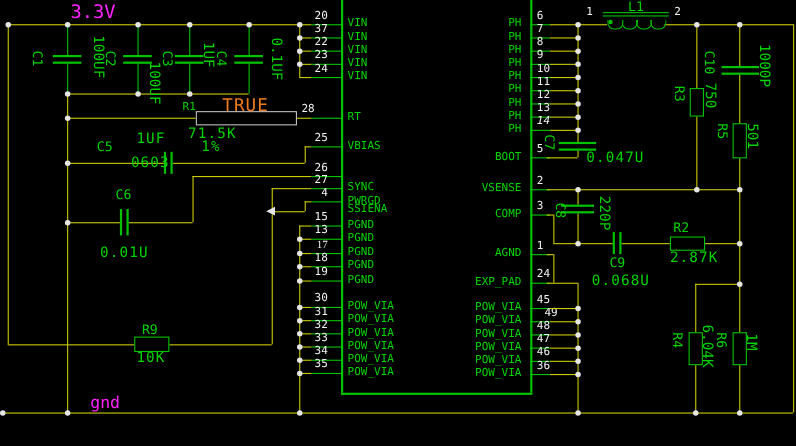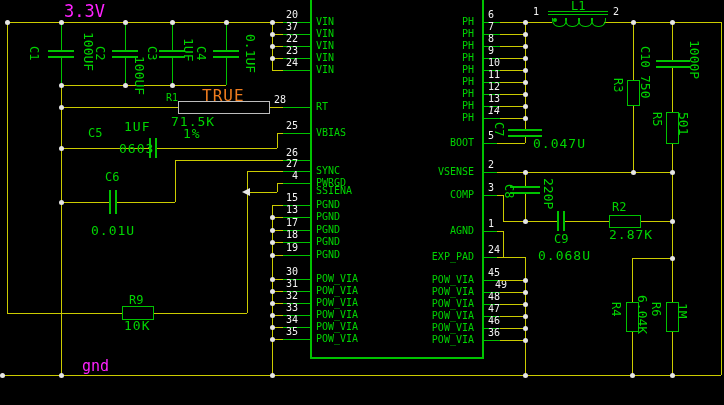--- a/index.html
+++ b/index.html
@@ -52,21 +52,21 @@
     <div class="wire" style="left: 283px; top: 183px; width: 27px; height: 1px; background: rgb(0, 195, 0);"></div>
     <div class="lbl" style="left: 274px; top: 171px; font-size: 10px; color: rgb(242, 242, 242); letter-spacing: 0px; width: 24px; text-align: right;">4</div>
     <div class="lbl" style="left: 316px; top: 178px; font-size: 10px; color: rgb(0, 212, 0); letter-spacing: 0px;">PWRGD</div>
     <div class="wire" style="left: 283px; top: 205px; width: 27px; height: 1px; background: rgb(0, 195, 0);"></div>
     <div class="lbl" style="left: 274px; top: 193px; font-size: 10px; color: rgb(242, 242, 242); letter-spacing: 0px; width: 24px; text-align: right;">15</div>
     <div class="lbl" style="left: 316px; top: 200px; font-size: 10px; color: rgb(0, 212, 0); letter-spacing: 0px;">PGND</div>
     <div class="wire" style="left: 283px; top: 217px; width: 27px; height: 1px; background: rgb(0, 195, 0);"></div>
     <div class="lbl" style="left: 274px; top: 205px; font-size: 10px; color: rgb(242, 242, 242); letter-spacing: 0px; width: 24px; text-align: right;">13</div>
     <div class="lbl" style="left: 316px; top: 212px; font-size: 10px; color: rgb(0, 212, 0); letter-spacing: 0px;">PGND</div>
     <div class="wire" style="left: 283px; top: 230px; width: 27px; height: 1px; background: rgb(0, 195, 0);"></div>
-    <div class="lbl" style="left: 274px; top: 218px; font-size: 10px; color: rgb(242, 242, 242); letter-spacing: 0px; width: 24px; text-align: right;">17</div>
+    <div class="lbl" style="left: 274px; top: 218px; font-size: 10px; color: rgb(242, 242, 242); letter-spacing: 0px; width: 24px; text-align: right; font-family: Liberation Serif, serif;">17</div>
     <div class="lbl" style="left: 316px; top: 225px; font-size: 10px; color: rgb(0, 212, 0); letter-spacing: 0px;">PGND</div>
     <div class="wire" style="left: 283px; top: 242px; width: 27px; height: 1px; background: rgb(0, 195, 0);"></div>
     <div class="lbl" style="left: 274px; top: 230px; font-size: 10px; color: rgb(242, 242, 242); letter-spacing: 0px; width: 24px; text-align: right;">18</div>
     <div class="lbl" style="left: 316px; top: 237px; font-size: 10px; color: rgb(0, 212, 0); letter-spacing: 0px;">PGND</div>
     <div class="wire" style="left: 283px; top: 255px; width: 27px; height: 1px; background: rgb(0, 195, 0);"></div>
     <div class="lbl" style="left: 274px; top: 243px; font-size: 10px; color: rgb(242, 242, 242); letter-spacing: 0px; width: 24px; text-align: right;">19</div>
     <div class="lbl" style="left: 316px; top: 250px; font-size: 10px; color: rgb(0, 212, 0); letter-spacing: 0px;">PGND</div>
     <div class="wire" style="left: 283px; top: 279px; width: 27px; height: 1px; background: rgb(0, 195, 0);"></div>
     <div class="lbl" style="left: 274px; top: 267px; font-size: 10px; color: rgb(242, 242, 242); letter-spacing: 0px; width: 24px; text-align: right;">30</div>
     <div class="lbl" style="left: 316px; top: 274px; font-size: 10px; color: rgb(0, 212, 0); letter-spacing: 0px;">POW_VIA</div>

